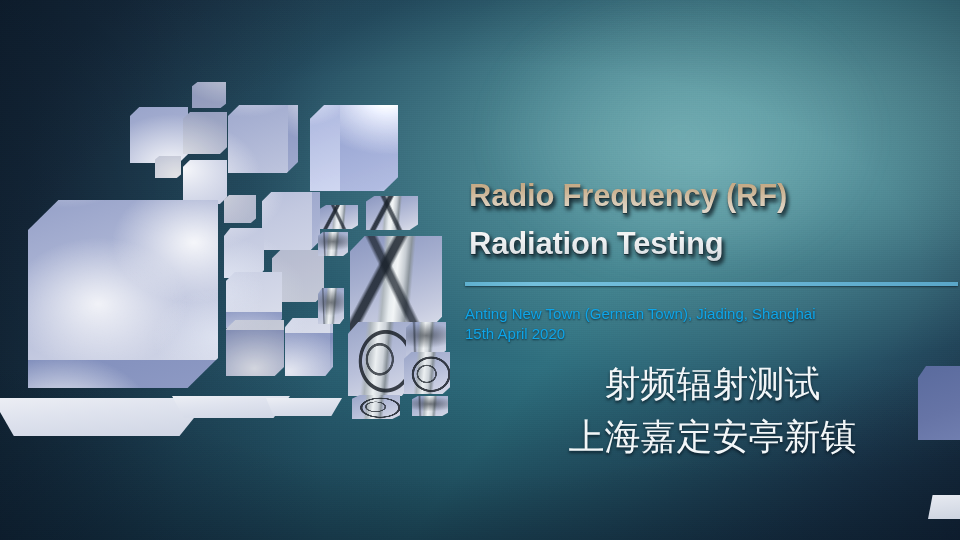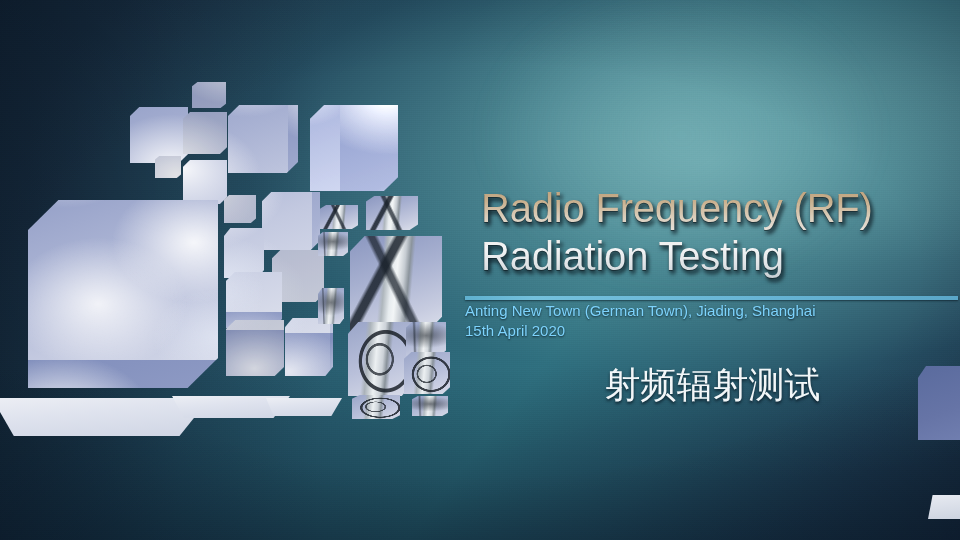--- a/index.html
+++ b/index.html
@@ -101,44 +101,44 @@
 
   
   .edge-tile{
     position:absolute;
     clip-path:polygon(16% 0,100% 0,100% 84%,84% 100%,0 100%,0 16%);
   }
 
   
   #textblock{position:absolute;left:465px;top:168px;width:495px;}
   #title{
-    margin:16px;
-    font-size:40px;line-height:48px;font-weight:normal;letter-spacing:-0.2px;
+    margin:4px;
+    font-size:31px;line-height:48px;font-weight:bold;letter-spacing:-0.2px;
     background:linear-gradient(180deg,#b99d79 0%,#c8ae8b 17%,#d9cbb7 33%,#e9e6e2 52%,#f4f5f6 66%,#dfe3e6 84%,#c3cbd0 100%);
     -webkit-background-clip:text;background-clip:text;
     color:transparent;-webkit-text-fill-color:transparent;
     filter:drop-shadow(2px 3px 2px rgba(4,14,24,.72)) drop-shadow(0 1px 0 rgba(0,0,0,.5));
     white-space:pre-line;
   }
   #accent-rule{
     margin-top:14px;width:493px;height:4px;
     background:linear-gradient(90deg,#5fb0cf 0%,#74c0dc 14%,#69b6d6 55%,#5aa6c8 100%);
     box-shadow:0 1px 2px rgba(4,14,24,.55);
   }
   #subtitle{
-    margin-top:1px;color:#7dd3fc;font-size:15px;line-height:20px;
+    margin-top:18px;color:#0ea5e9;font-size:15px;line-height:20px;
     text-shadow:0 1px 2px rgba(4,14,24,.70);white-space:pre-line;
   }
   #cnblock{
     position:absolute;left:465px;top:358px;width:495px;text-align:center;
     color:#f2f6f8;font-size:36px;line-height:53px;
     font-family:"DejaVu Sans","Liberation Sans",sans-serif;
     text-shadow:0 2px 3px rgba(4,14,24,.70);
   }
-  .cnline{display:block;}
+  .cnline{display:block;font-family:Liberation Serif, serif;}
 </style>
 </head>
 <body>
 
 <div id="slide">
 
   <div class="bg-base"></div>
   <div class="bg-glow2"></div>
   <div class="bg-dark-left"></div>
   <div class="bg-dark-bottom"></div>
@@ -191,15 +191,16 @@
   <div id="textblock">
     <h1 id="title">Radio Frequency (RF)
 Radiation Testing</h1>
     <div id="accent-rule"></div>
     <div id="subtitle">Anting New Town (German Town), Jiading, Shanghai
 15th April 2020</div>
   </div>
 
   <div id="cnblock">
     <span class="cnline">射频辐射测试</span>
+    <span class="cnline">上海嘉定安亭新镇</span>
   </div>
 
 </div>
 
 </body></html>

